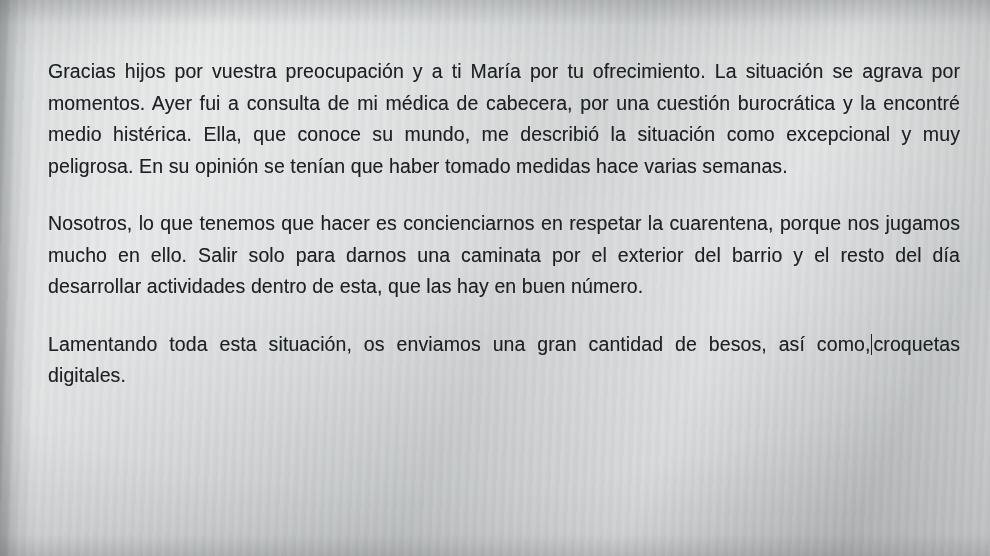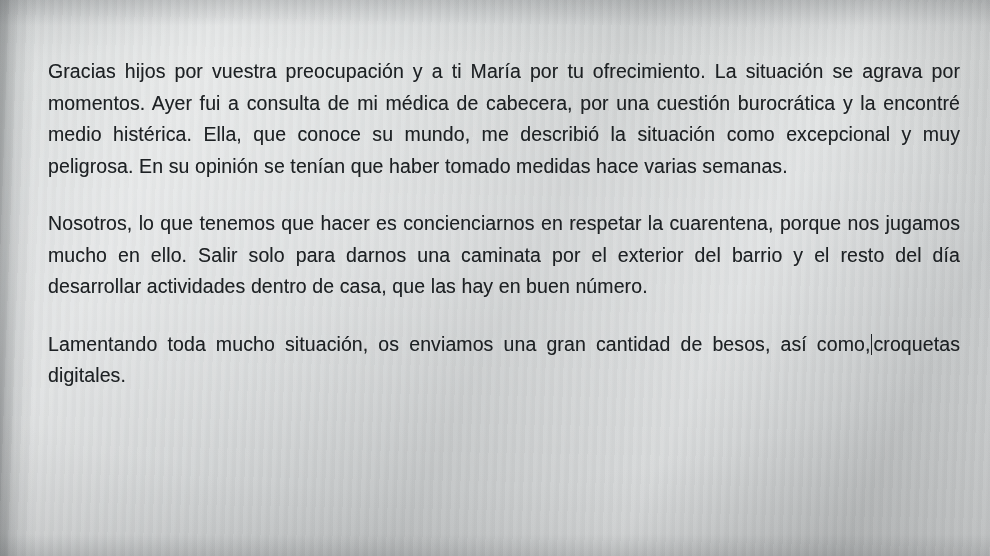--- a/index.html
+++ b/index.html
@@ -108,19 +108,19 @@
 <body>
 
 <div class="page">
 
   <div class="left-edge"></div>
   <div class="top-edge"></div>
   <div class="bottom-edge"></div>
 
   <div class="doc-body">
     <p class="para">Gracias hijos por vuestra preocupación y a ti María por tu ofrecimiento. La situación se agrava por momentos. Ayer fui a consulta de mi médica de cabecera, por una cuestión burocrática y la encontré medio histérica. Ella, que conoce su mundo, me describió la situación como excepcional y muy peligrosa. En su opinión se tenían que haber tomado medidas hace varias semanas.</p>
-    <p class="para">Nosotros, lo que tenemos que hacer es concienciarnos en respetar la cuarentena, porque nos jugamos mucho en ello. Salir solo para darnos una caminata por el exterior del barrio y el resto del día desarrollar actividades dentro de casa, que las hay en buen número.</p>
-    <p class="para"><span>Lamentando toda mucho situación, os enviamos una gran cantidad de besos, así como,</span><span class="caret"></span><span>croquetas digitales.</span></p>
+    <p class="para">Nosotros, lo que tenemos que hacer es concienciarnos en respetar la cuarentena, porque nos jugamos mucho en ello. Salir solo para darnos una caminata por el exterior del barrio y el resto del día desarrollar actividades dentro de esta, que las hay en buen número.</p>
+    <p class="para"><span>Lamentando toda esta situación, os enviamos una gran cantidad de besos, así como,</span><span class="caret"></span><span>croquetas digitales.</span></p>
   </div>
 
   <div class="texture"></div>
   <div class="vignette"></div>
 </div>
 
 </body></html>

